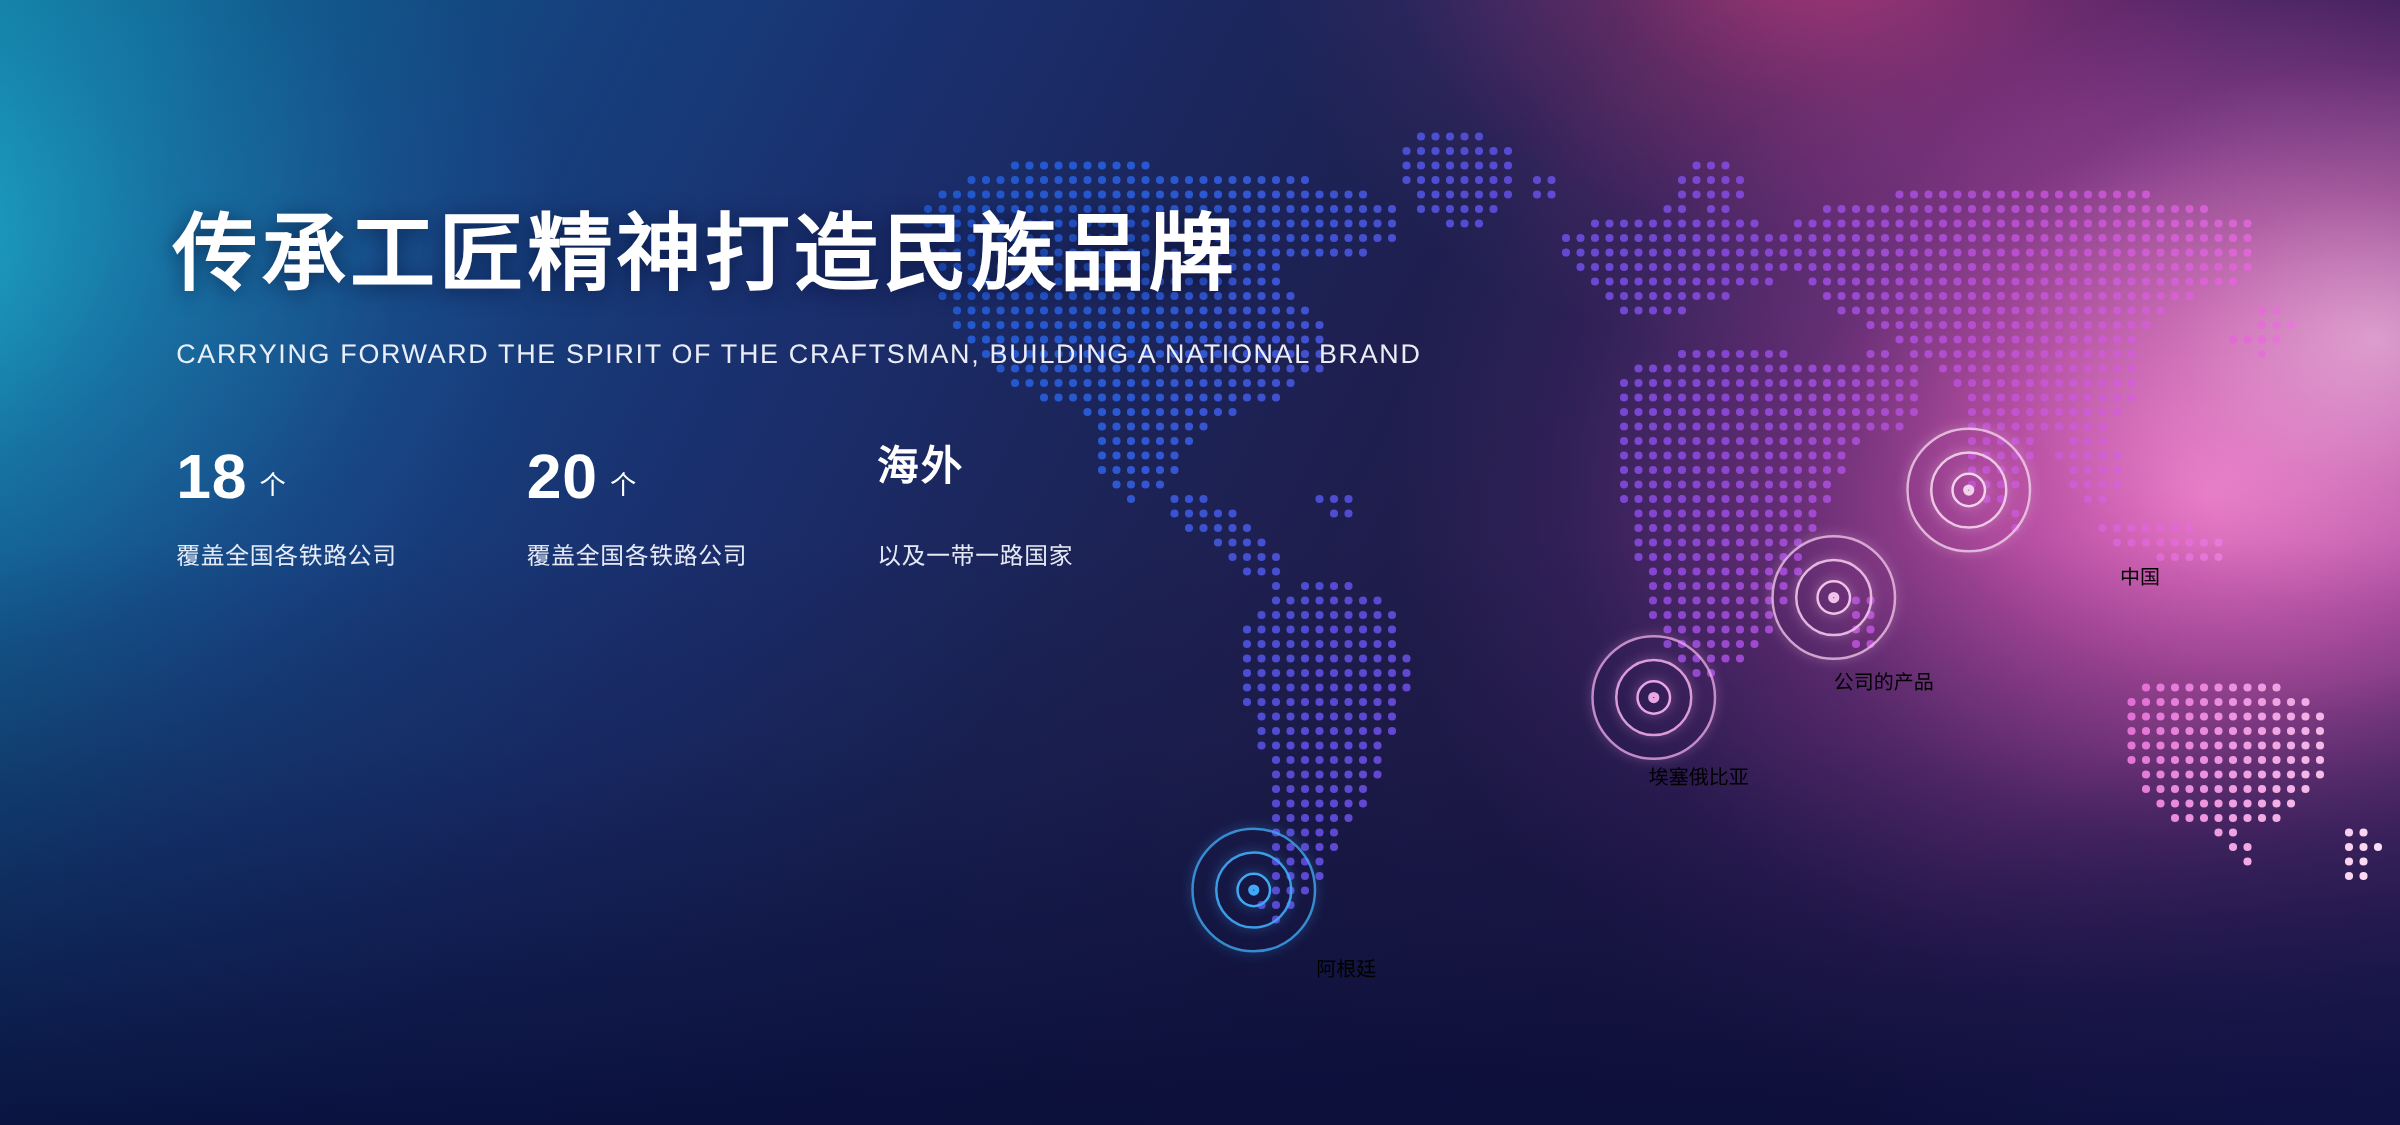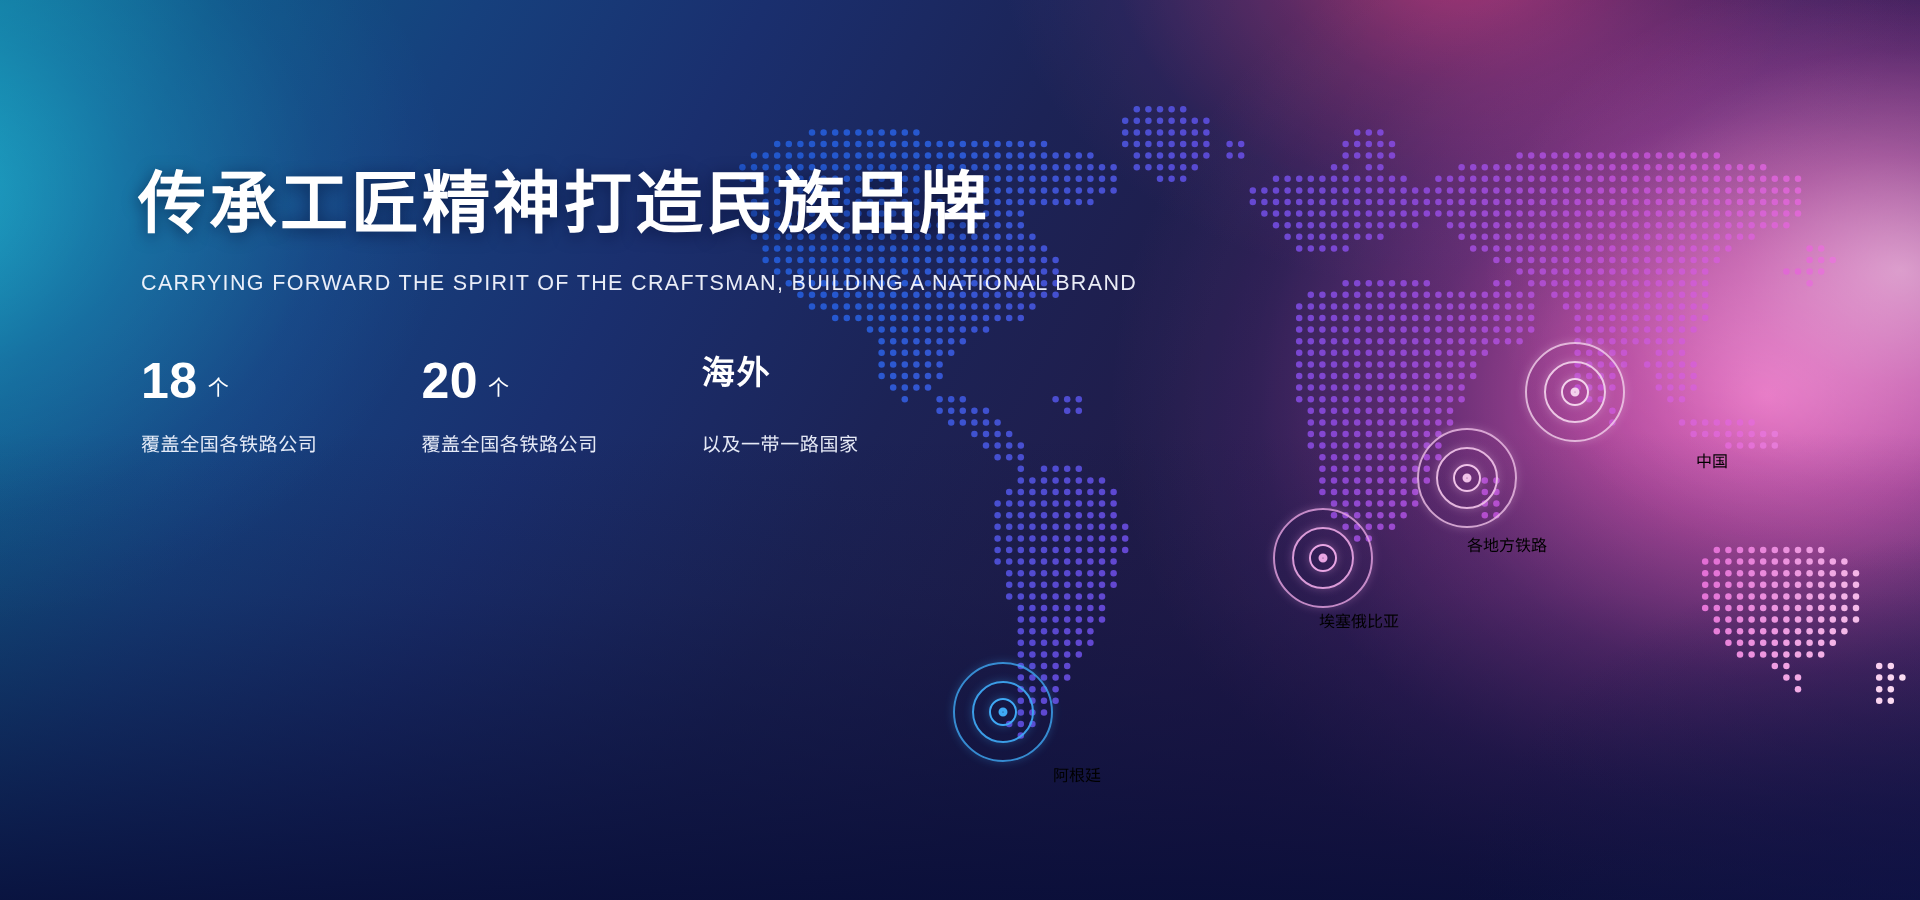--- a/index.html
+++ b/index.html
@@ -1946,21 +1946,21 @@
       </div>
       <div class="mk-label" style="left: 1696px; top: 448px; position: absolute;">中国</div>
       <div class="marker" style="left: 1467px; top: 478px;">
         <div class="rings">
           <div class="ring" style="width: 100px; height: 100px; border-width: 2px; border-color: rgb(240, 194, 232); opacity: 0.8; box-shadow: rgba(240, 194, 232, 0.333) 0px 0px 10px;"></div>
           <div class="ring" style="width: 62px; height: 62px; border-width: 2.2px; border-color: rgb(240, 194, 232); opacity: 0.92; box-shadow: rgba(240, 194, 232, 0.333) 0px 0px 10px;"></div>
           <div class="ring" style="width: 28px; height: 28px; border-width: 2.4px; border-color: rgb(240, 194, 232); opacity: 1; box-shadow: rgba(240, 194, 232, 0.333) 0px 0px 10px;"></div>
           <div class="ring" style="width: 9px; height: 9px; border-width: 4.5px; border-color: rgb(240, 194, 232);"></div>
         </div>
       </div>
-      <div class="mk-label" style="left: 1467px; top: 532px; position: absolute;">各地方铁路</div>
+      <div class="mk-label" style="left: 1467px; top: 532px; position: absolute;">公司的产品</div>
       <div class="marker" style="left: 1323px; top: 558px;">
         <div class="rings">
           <div class="ring" style="width: 100px; height: 100px; border-width: 2px; border-color: rgb(233, 166, 228); opacity: 0.8; box-shadow: rgba(233, 166, 228, 0.333) 0px 0px 10px;"></div>
           <div class="ring" style="width: 62px; height: 62px; border-width: 2.2px; border-color: rgb(233, 166, 228); opacity: 0.92; box-shadow: rgba(233, 166, 228, 0.333) 0px 0px 10px;"></div>
           <div class="ring" style="width: 28px; height: 28px; border-width: 2.4px; border-color: rgb(233, 166, 228); opacity: 1; box-shadow: rgba(233, 166, 228, 0.333) 0px 0px 10px;"></div>
           <div class="ring" style="width: 9px; height: 9px; border-width: 4.5px; border-color: rgb(233, 166, 228);"></div>
         </div>
       </div>
       <div class="mk-label" style="left: 1319px; top: 608px; position: absolute;">埃塞俄比亚</div>
       <div class="marker" style="left: 1003px; top: 712px;">

